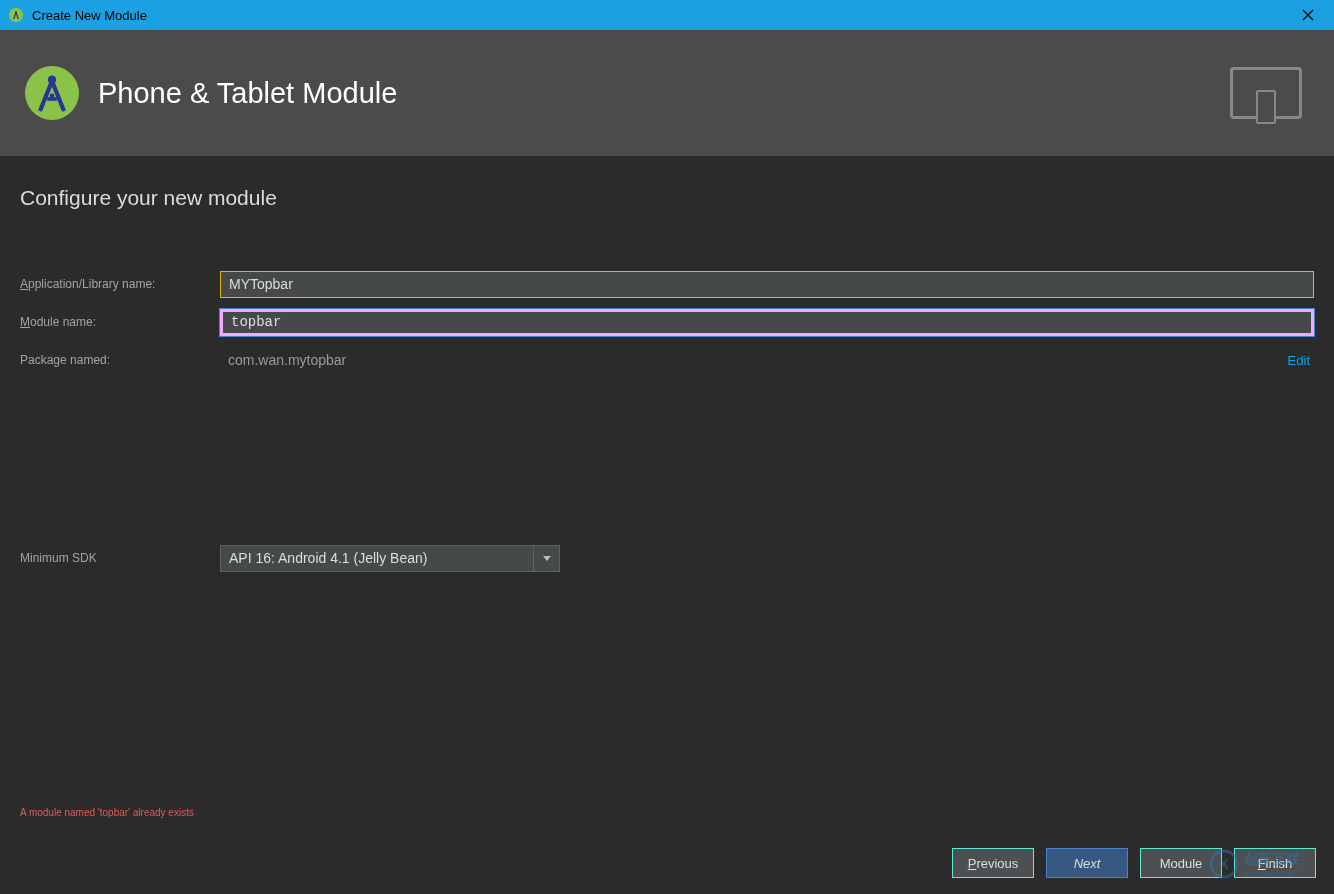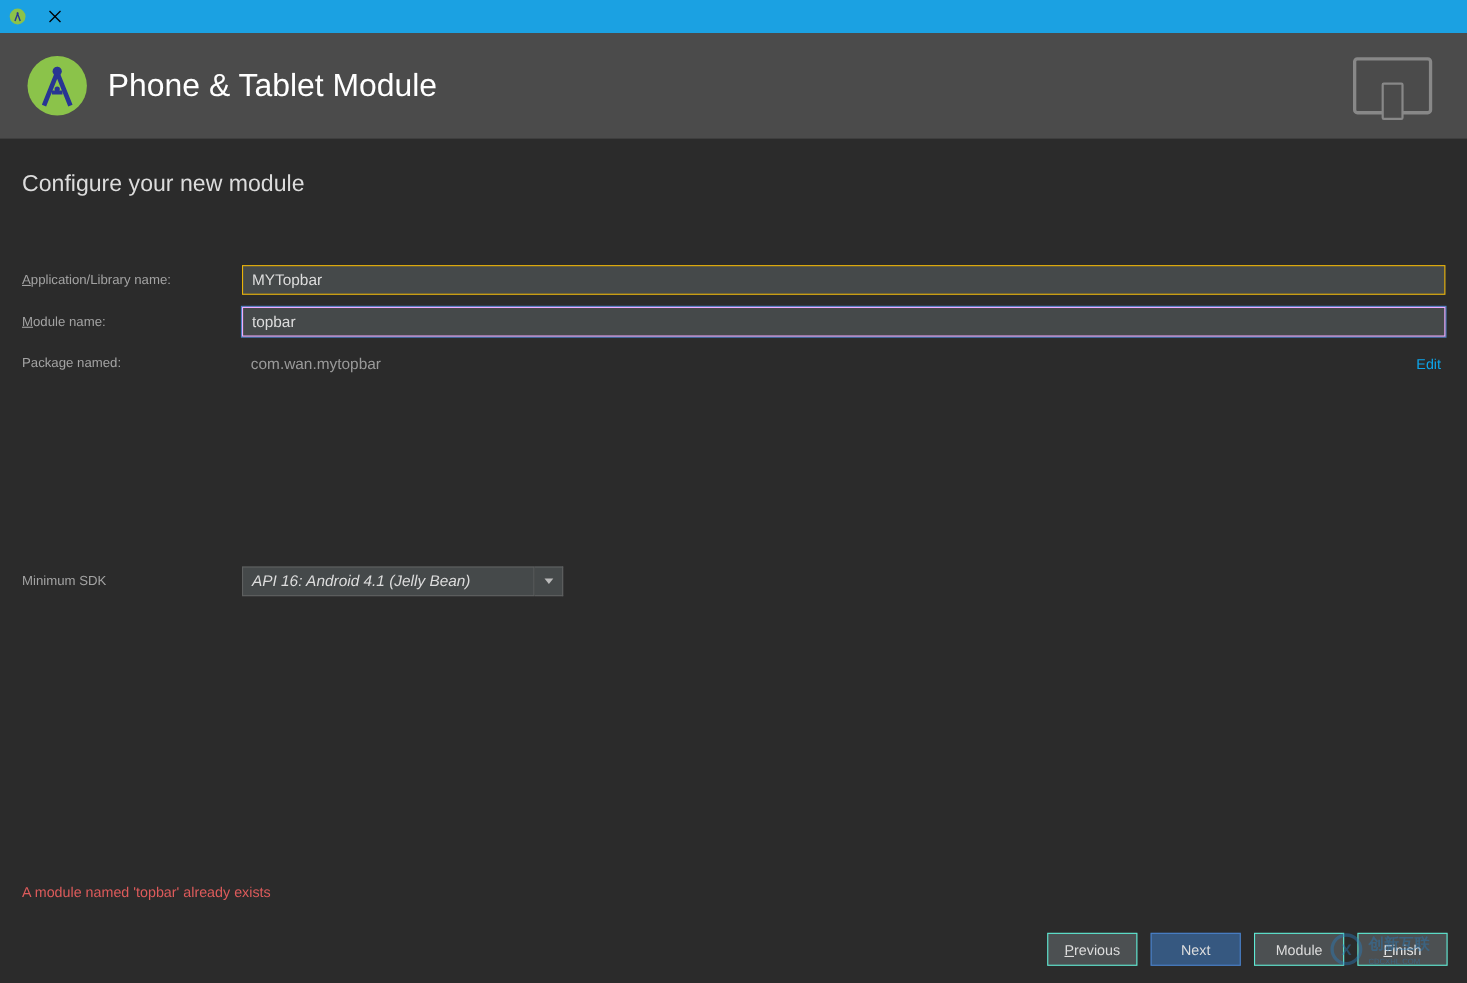--- a/index.html
+++ b/index.html
@@ -40,21 +40,21 @@
       width: 36px;
       height: 30px;
       display: flex;
       align-items: center;
       justify-content: center;
       cursor: pointer;
     }
 
     
     .header {
-      height: 96px;
+      height: 126px;
       background: #4b4b4b;
       display: flex;
       align-items: center;
       padding: 0 22px;
     }
     .header .as-icon {
       width: 60px;
       height: 60px;
       margin-right: 16px;
     }
@@ -116,44 +116,44 @@
       flex: 1;
       height: 27px;
       background: #45494a;
       border: 1px solid #eab308;
       color: #ddd;
       font-size: 14px;
       padding: 0 8px;
       outline: none;
     }
     .text-input.focused {
-      border: 1px solid #f0abfc;
+      border: 3px solid #f0abfc;
       box-shadow: 0 0 0 1px #4a81c8;
+      font-family: Liberation Mono, monospace;
     }
     .pkg-value {
       flex: 1;
       font-size: 14px;
       color: #9a9a9a;
       padding-left: 8px;
     }
     .edit-link {
       font-size: 13px;
       color: #0ea5e9;
       cursor: pointer;
       padding-right: 4px;
     }
 
     .sdk-gap {
       height: 160px;
     }
 
     .select-wrap {
       display: flex;
-      width: 292px;
-      font-style: italic;
+      width: 340px;
     }
     .select-input {
       flex: 1;
       height: 27px;
       background: #45494a;
       border: 1px solid #5e6060;
       color: #ddd;
       font-size: 14px;
       padding: 0 8px;
       display: flex;
@@ -177,21 +177,21 @@
       border-right: 4px solid transparent;
       border-top: 5px solid #bbb;
     }
 
     
     .error-msg {
       position: absolute;
       bottom: 76px;
       left: 20px;
       color: #dd5b5b;
-      font-size: 13px;
+      font-size: 10px;
     }
 
     
     .footer {
       position: absolute;
       bottom: 16px;
       right: 18px;
       display: flex;
       gap: 12px;
     }
@@ -205,20 +205,21 @@
       display: flex;
       align-items: center;
       justify-content: center;
       cursor: pointer;
       padding: 0 14px;
     }
     .btn.primary {
       background: #365880;
       border-color: #4a81c8;
       font-weight: 500;
+      font-style: italic;
     }
     .btn.disabled {
       color: #e5e5e5;
       cursor: default;
     }
 
     
     .watermark {
       position: absolute;
       bottom: 6px;
@@ -231,20 +232,21 @@
 <body>
 
 <div class="titlebar">
   <span class="as-mini-icon">
     <svg width="16" height="16" viewBox="0 0 100 100">
       <circle cx="50" cy="50" r="45" fill="#8bc34a"></circle>
       <path d="M35 75 L50 35 L65 75" stroke="#283593" stroke-width="8" fill="none"></path>
       <circle cx="50" cy="32" r="6" fill="#283593"></circle>
     </svg>
   </span>
+  <span class="title">Create New Module</span>
   <div class="close-btn">
     <svg width="12" height="12" viewBox="0 0 12 12">
       <line x1="1" y1="1" x2="11" y2="11" stroke="#000" stroke-width="1.2"></line>
       <line x1="11" y1="1" x2="1" y2="11" stroke="#000" stroke-width="1.2"></line>
     </svg>
   </div>
 </div>
 
 <div class="header">
   <div class="as-icon">

